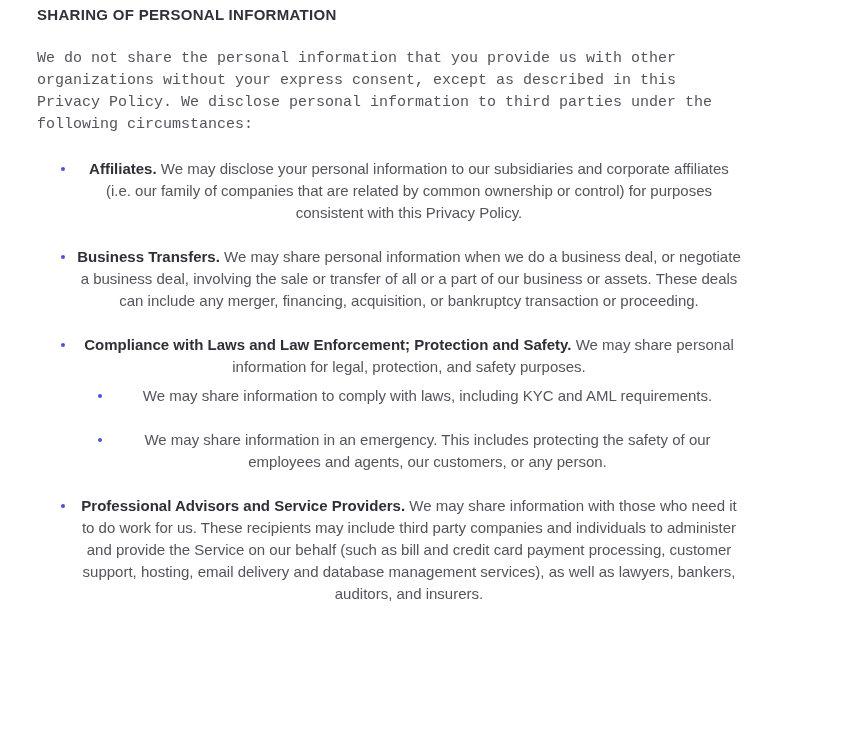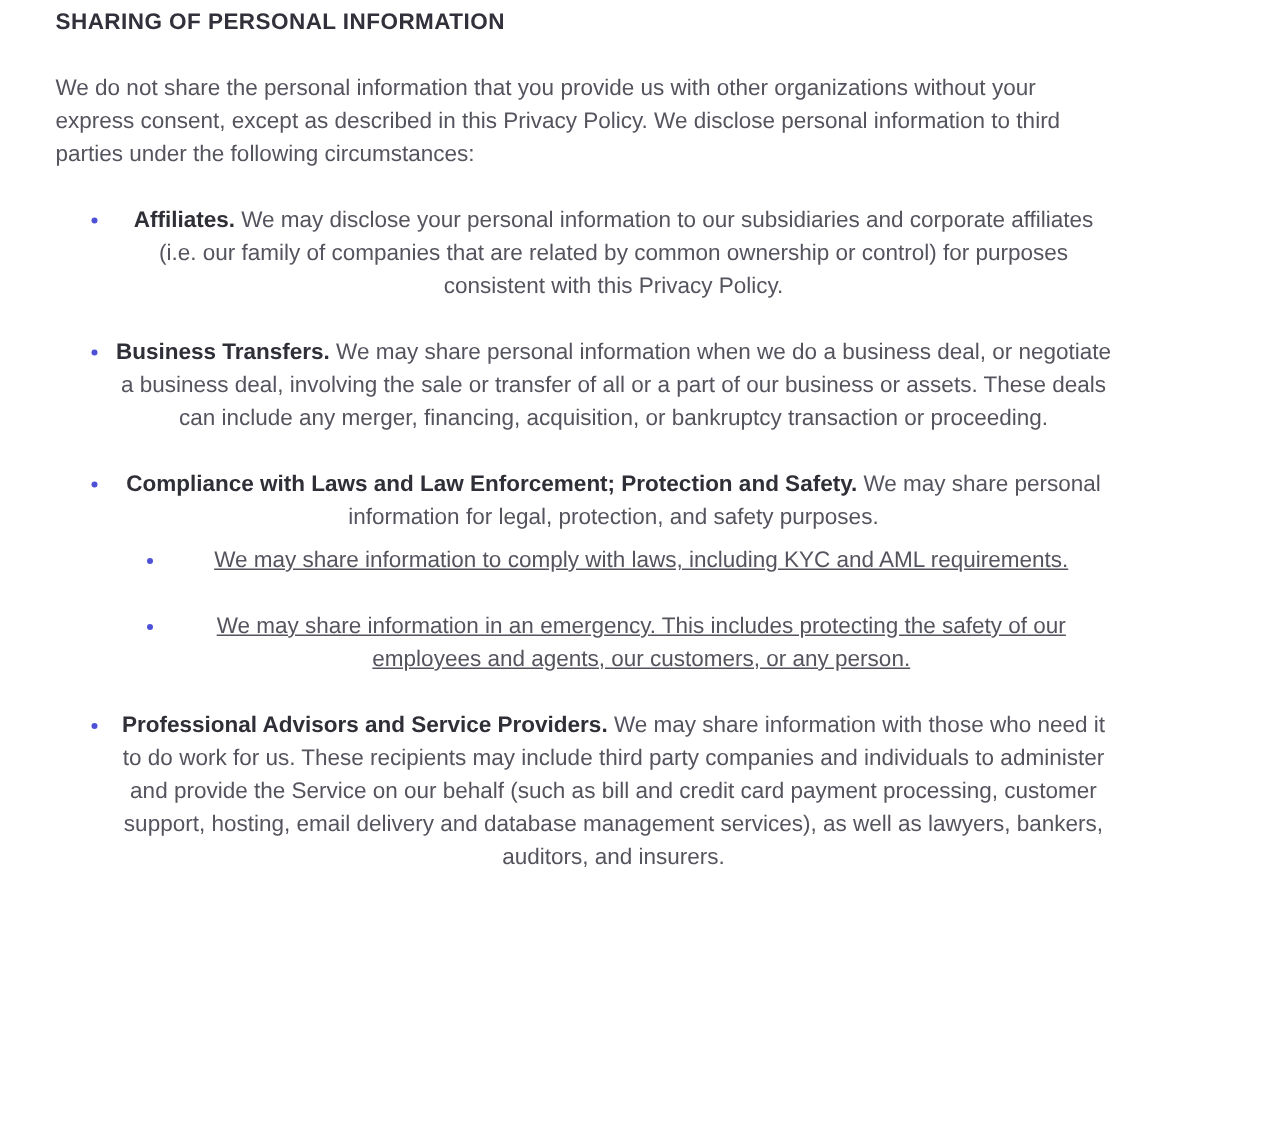--- a/index.html
+++ b/index.html
@@ -31,20 +31,21 @@
     font-size: 15px;
     font-weight: bold;
     letter-spacing: 0.3px;
     color: var(--heading-color);
     margin: 0 0 22px 0;
     line-height: 22px;
   }
   .intro {
     margin: 0 0 22px 0;
     max-width: 705px;
+    font-family: Liberation Mono, monospace;
   }
   ul.sharing-list {
     list-style: none;
     margin: 0;
     padding-left: 39px;
     max-width: 705px;
   }
   ul.sharing-list > li {
     position: relative;
     margin-bottom: 22px;
@@ -64,21 +65,20 @@
     background: var(--bullet-color);
   }
   ul.sharing-list strong {
     color: var(--bold-color);
     font-weight: bold;
   }
   ul.sub-list {
     list-style: none;
     margin: 7px 0 0 0;
     padding-left: 37px;
-    text-decoration: underline;
   }
   ul.sub-list > li {
     position: relative;
     margin-bottom: 22px;
   }
   ul.sub-list > li:last-child {
     margin-bottom: 0;
   }
 </style>
 </head>

